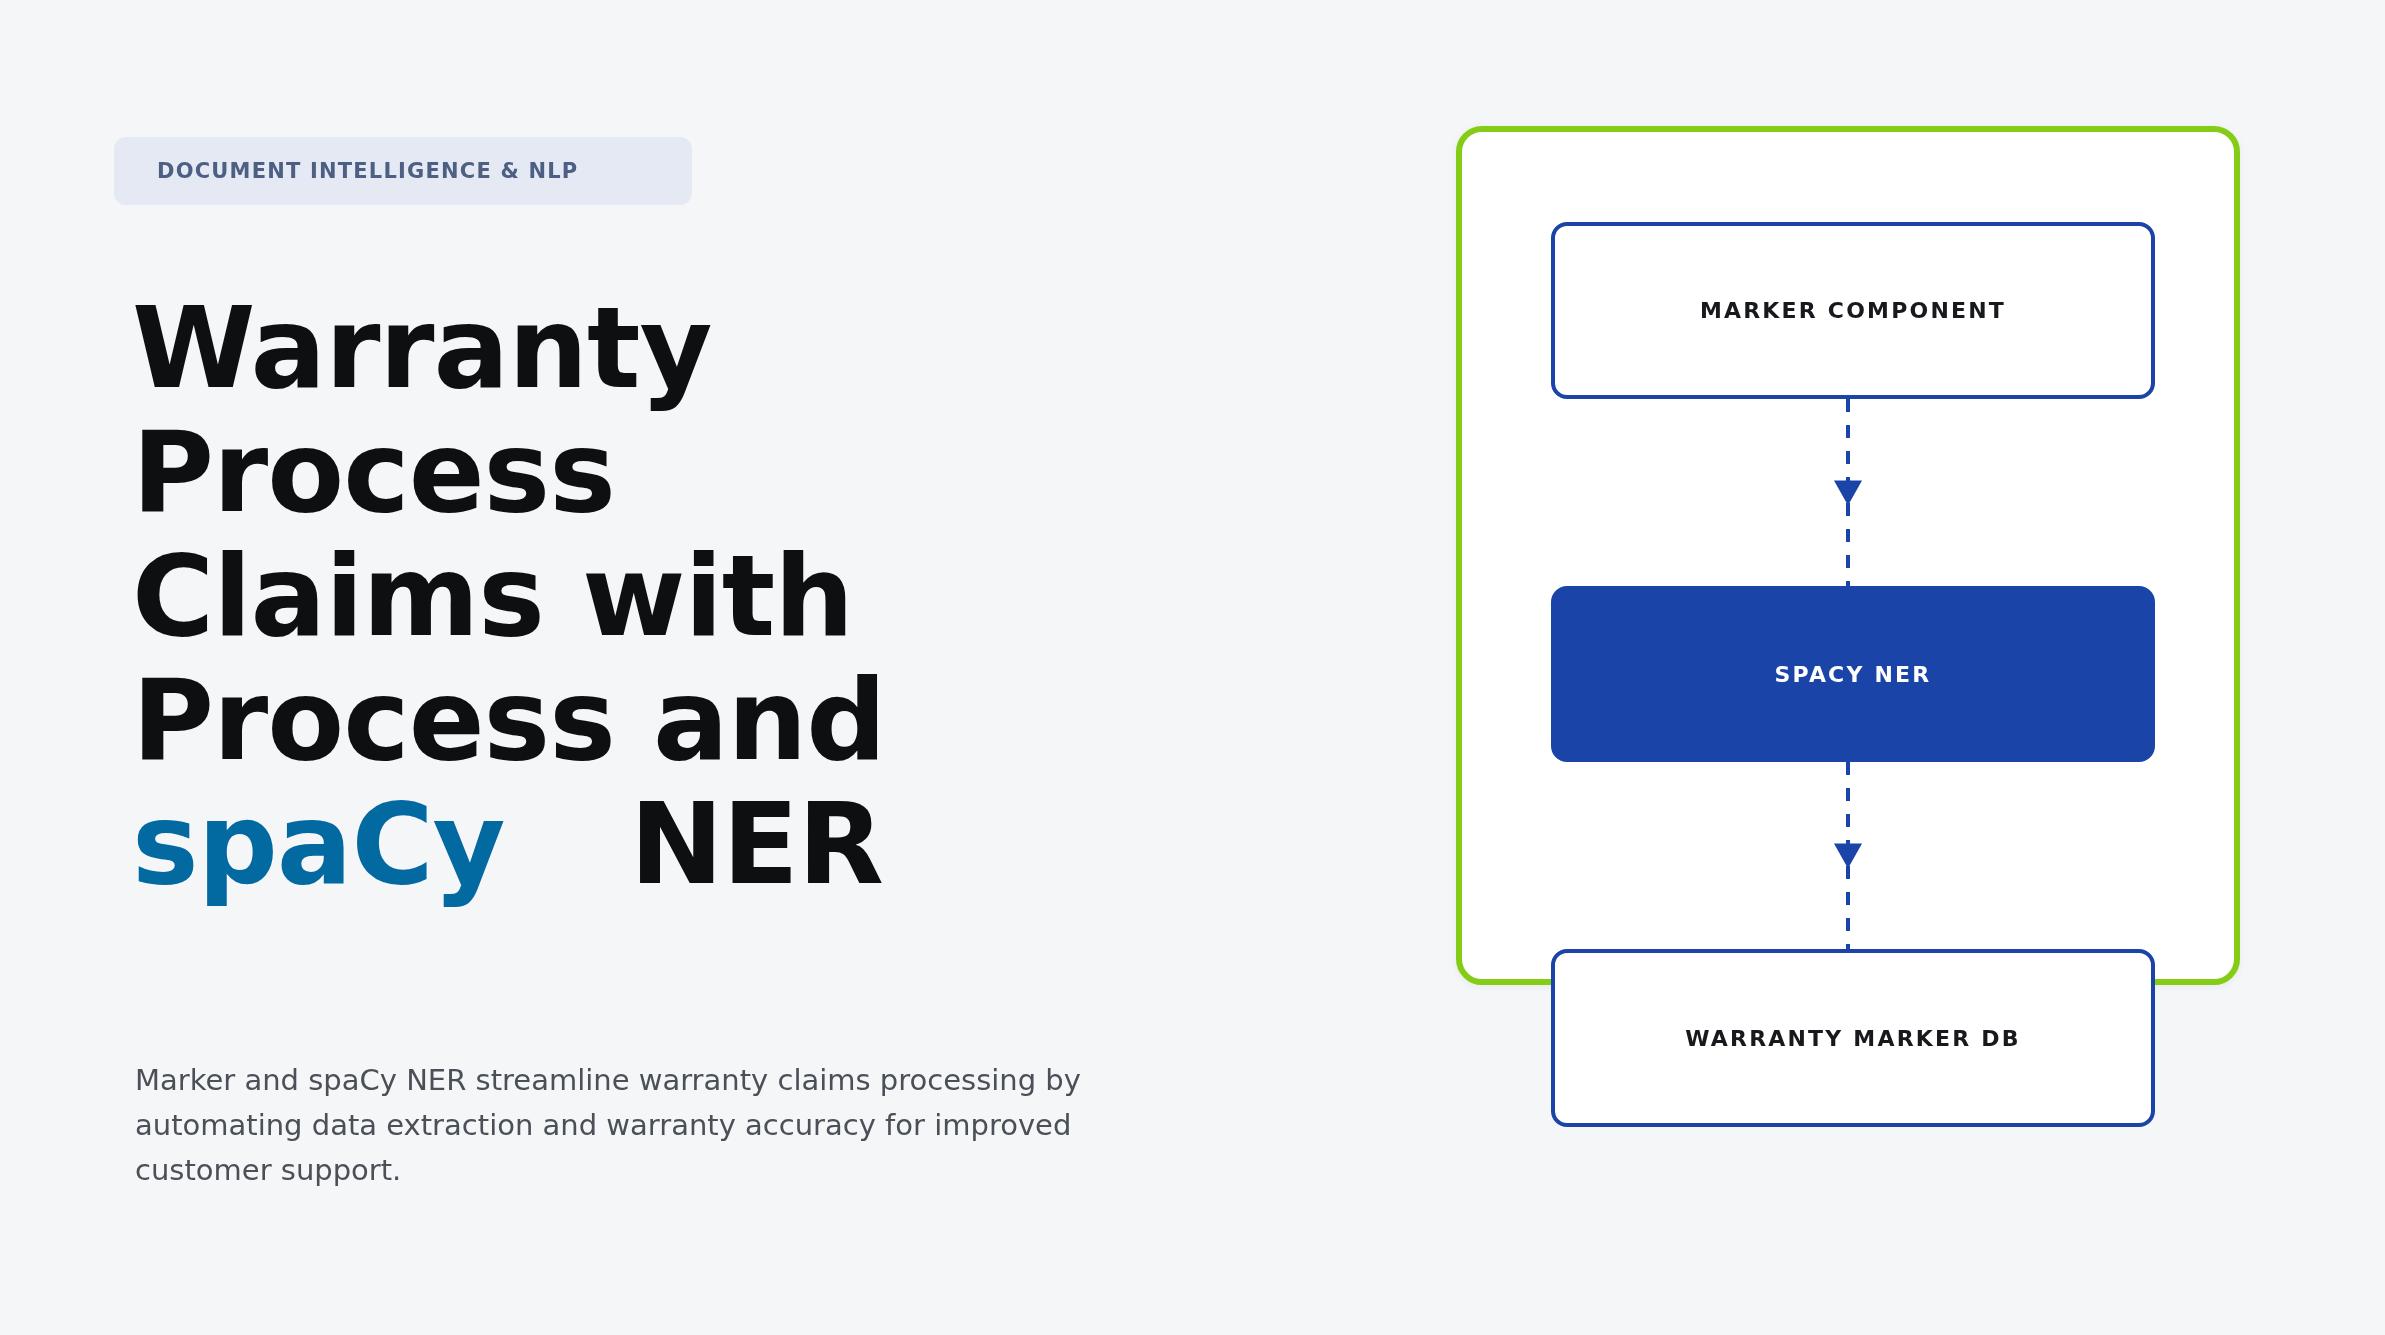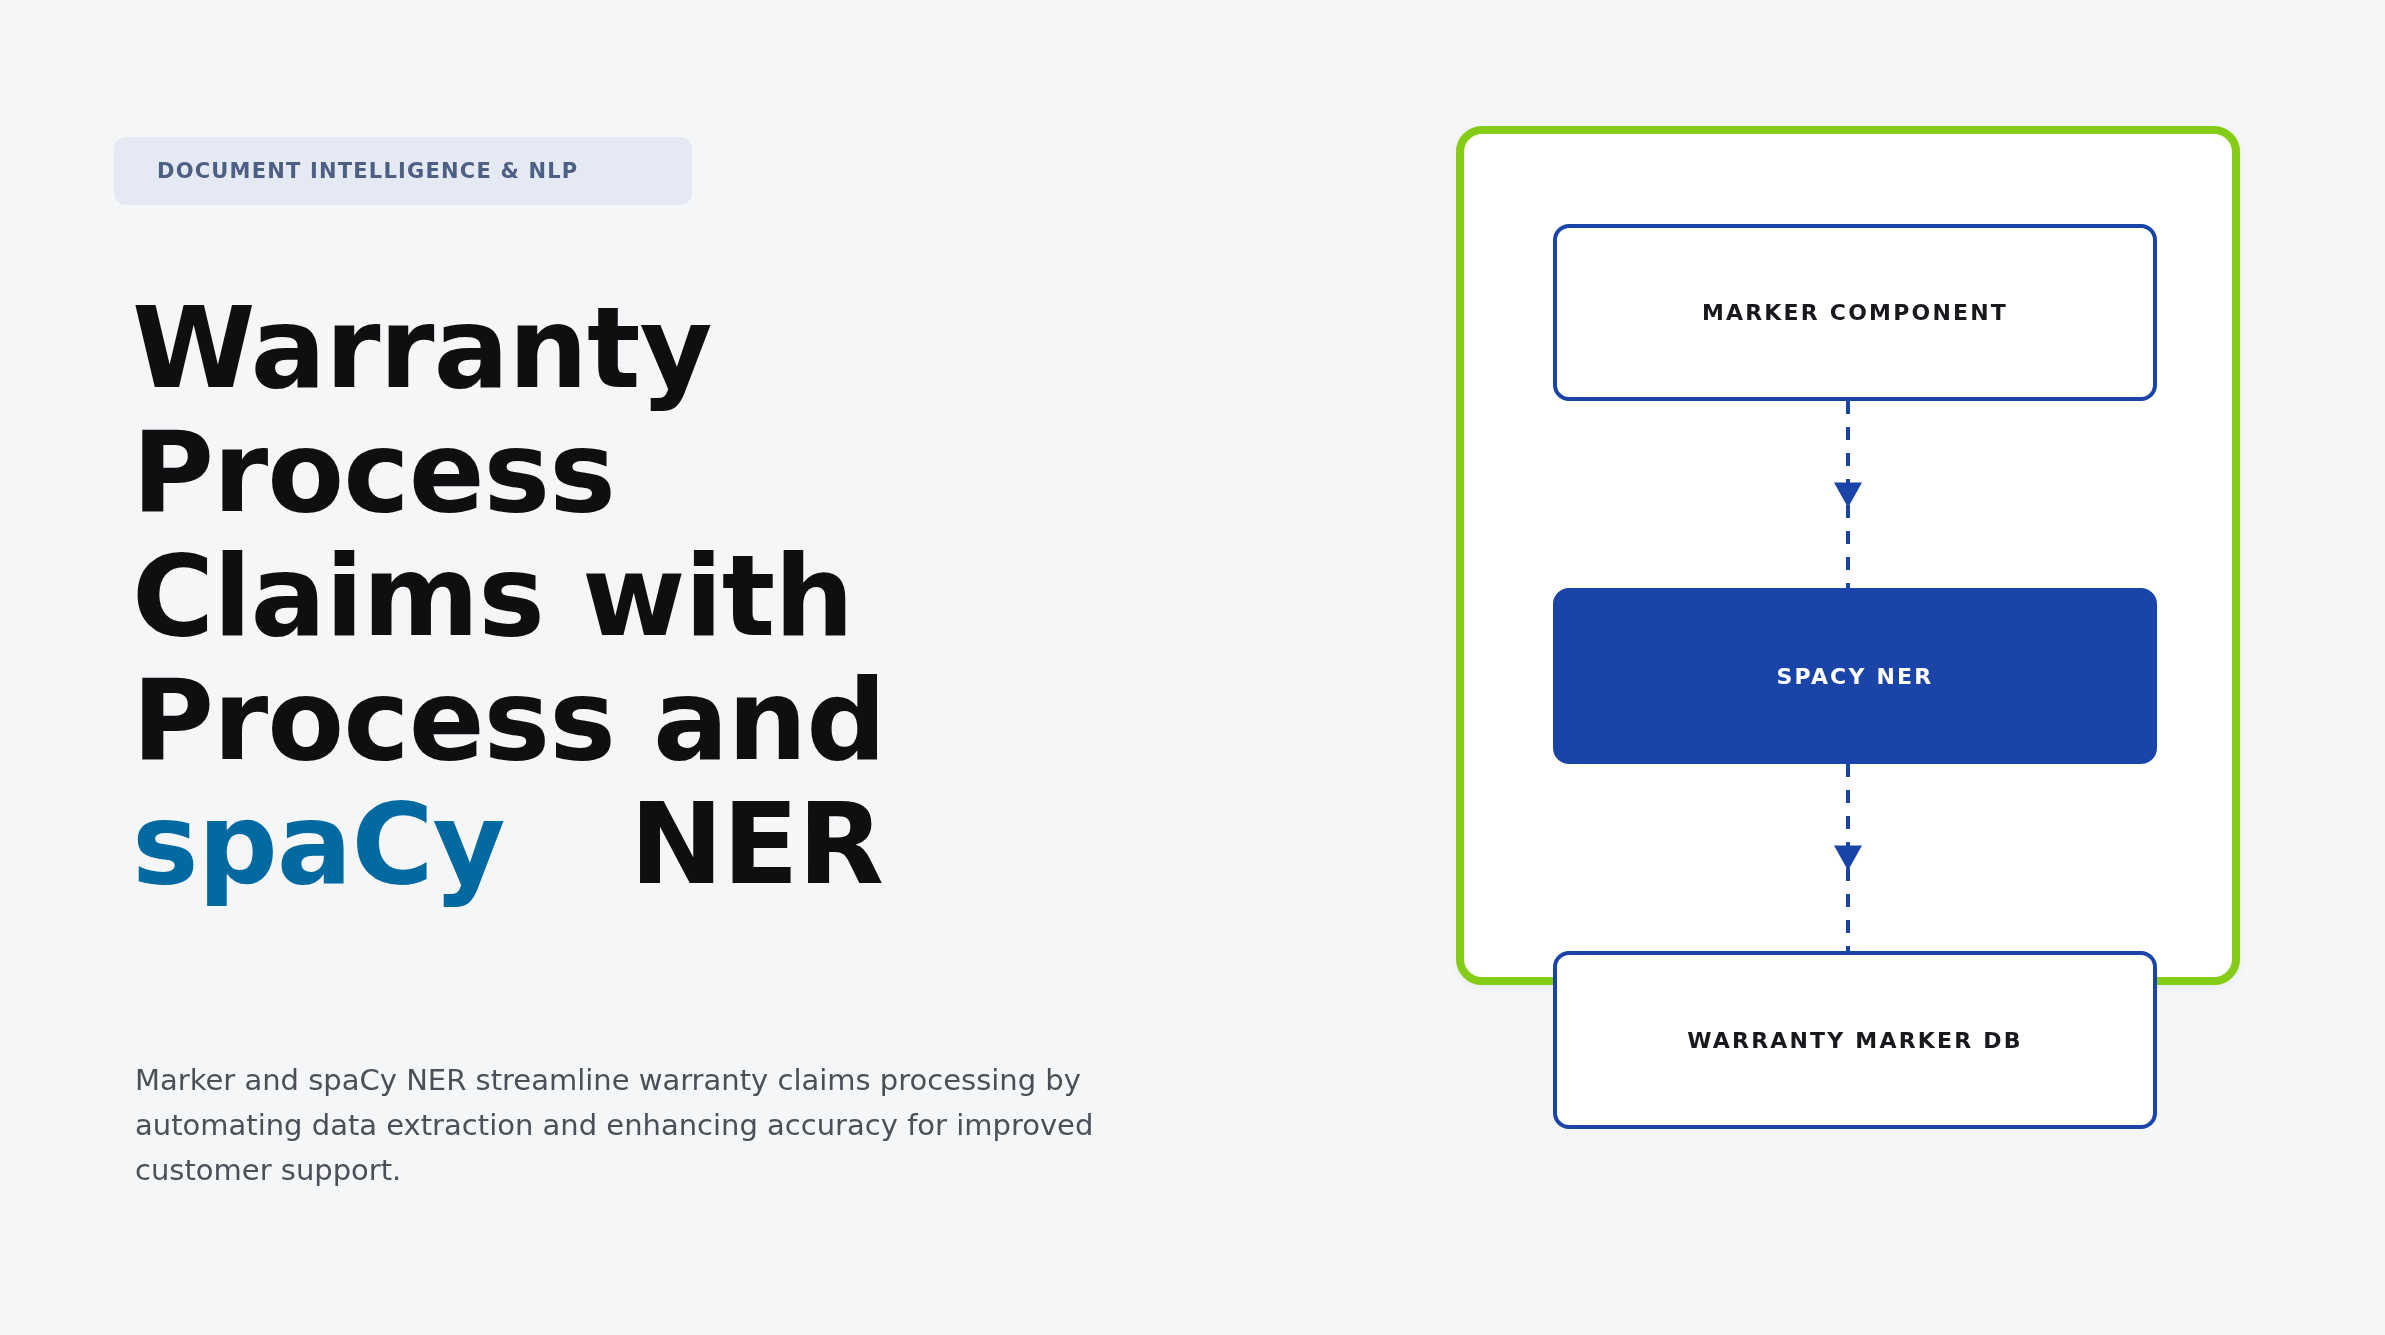--- a/index.html
+++ b/index.html
@@ -66,21 +66,21 @@
   }
 
   
   .card {
     position: absolute;
     left: 1456px;
     top: 126px;
     width: 784px;
     height: 859px;
     background: #ffffff;
-    border: 8px solid #84cc16;
+    border: 6px solid #84cc16;
     border-radius: 26px;
     box-sizing: border-box;
     box-shadow: 0 2px 8px rgba(0,0,0,0.05);
   }
 
   .node {
     position: absolute;
     left: 89px;
     width: 604px;
     height: 177px;
@@ -151,21 +151,21 @@
     </div>
 
   <h1 class="title">
       <div>Warranty</div>
       <div>Process</div>
       <div>Claims with</div>
       <div>Process and</div>
       <div><span class="highlight">spaCy</span><span>NER</span></div>
     </h1>
 
-  <p class="description"><span>Marker and spaCy NER streamline warranty claims processing by</span><br><span>automating data extraction and enhancing accuracy for improved</span><br><span>customer support.</span></p>
+  <p class="description"><span>Marker and spaCy NER streamline warranty claims processing by</span><br><span>automating data extraction and warranty accuracy for improved</span><br><span>customer support.</span></p>
 
 </main>
 
 <section class="card">
 
   <div class="node outline node-1">
       <span class="node-label">MARKER COMPONENT</span>
     </div>
 
   <div class="connector connector-1">

